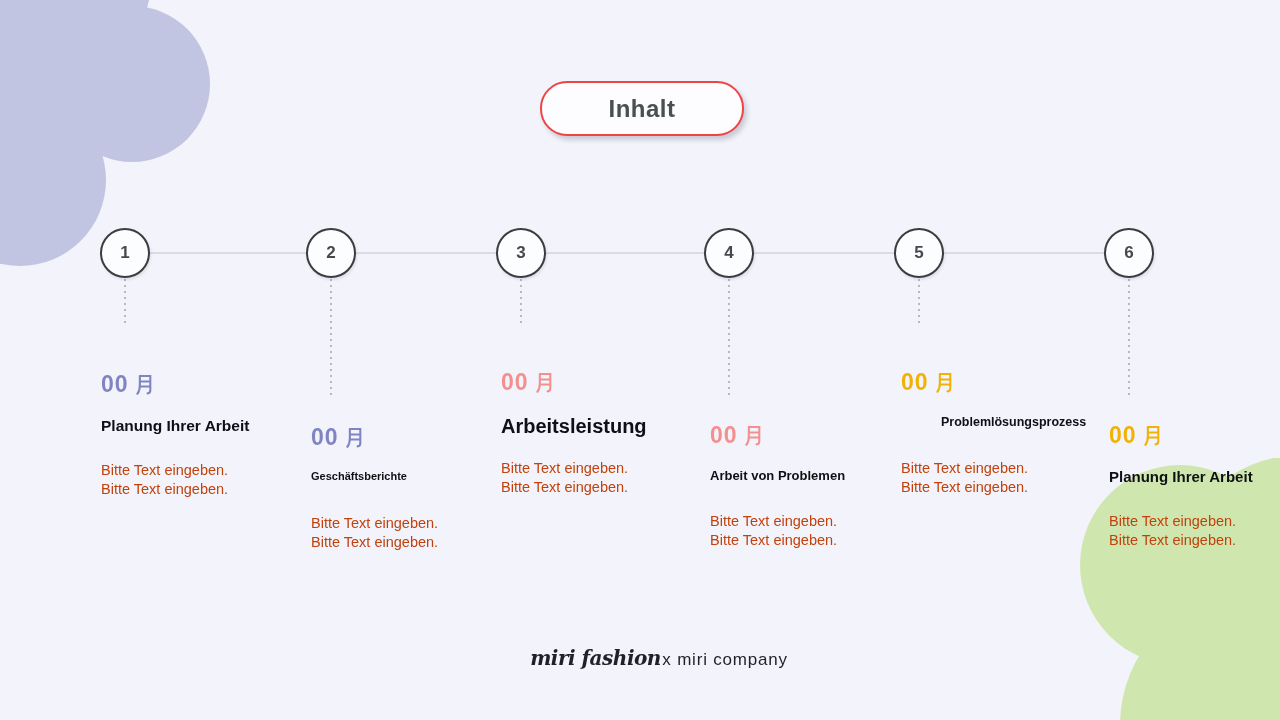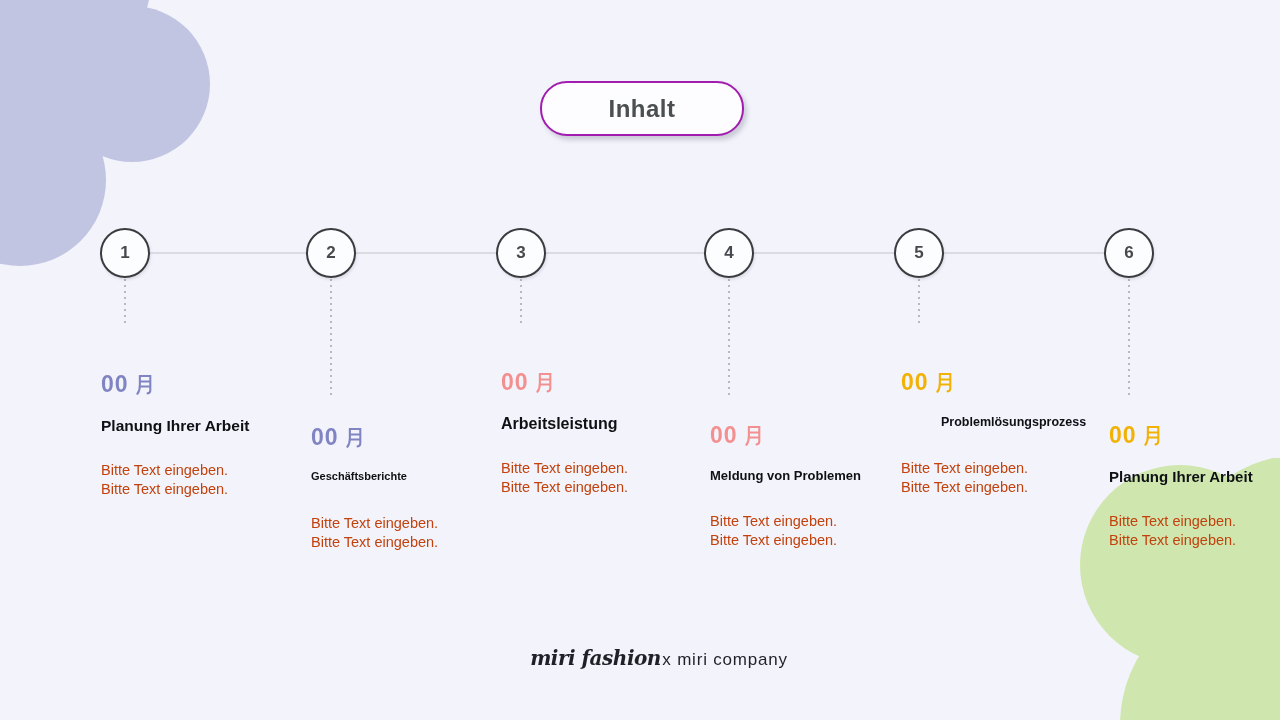--- a/index.html
+++ b/index.html
@@ -9,21 +9,21 @@
     background:#f3f4fb;
   }
   
   .blob{position:absolute;z-index:0;}
   .blob-left{top:0;left:0;}
   .blob-right{left:1068px;top:458px;}
 
   
   .title-pill{
     position:absolute;z-index:3;left:540px;top:81px;width:200px;height:51px;
-    background:#fdfdff;border:2px solid #a21caf;border-radius:27px;
+    background:#fdfdff;border:2px solid #ef4444;border-radius:27px;
     display:flex;align-items:center;justify-content:center;
     box-shadow:3px 4px 5px rgba(90,95,120,.28);
   }
   .title-pill span{
     font-size:24px;font-weight:bold;color:#4a4f50;letter-spacing:.5px;
   }
 
   
   .h-line{
     position:absolute;z-index:1;left:125px;top:252px;width:1004px;height:2px;
@@ -66,21 +66,21 @@
   .c1 .month,.c2 .month{color:#8084c2;}
   .c3 .month,.c4 .month{color:#f48f90;}
   .c5 .month,.c6 .month{color:#f2b105;}
 
   .heading{
     position:absolute;top:46px;left:0;white-space:nowrap;
     font-weight:bold;color:#0e1014;
   }
   .c1 .heading{font-size:15.5px;}
   .c2 .heading{font-size:11px;}
-  .c3 .heading{font-size:16px;}
+  .c3 .heading{font-size:20px;}
   .c4 .heading{font-size:13px;}
   .c5 .heading{font-size:12.5px;padding-left:40px;}
   .c6 .heading{font-size:15px;}
 
   .body-text{
     position:absolute;top:90px;left:0;
     font-size:14.5px;color:#c2410c;line-height:19px;white-space:nowrap;
   }
 
   
@@ -204,21 +204,21 @@
   <div class="col c4">
     <div class="month">
       <span>00</span>
       <svg class="kanji" width="17" height="23" viewBox="0 0 22 28">
         <path d="M5 3 H18.5 V21.5 Q18.5 25.5 15 25.5" fill="none" stroke="currentColor" stroke-width="2.7" stroke-linecap="round"></path>
         <path d="M5 3 V14.5 Q5 22 1.8 26" fill="none" stroke="currentColor" stroke-width="2.7" stroke-linecap="round"></path>
         <path d="M6.2 10 H17.3" stroke="currentColor" stroke-width="2.5" stroke-linecap="round"></path>
         <path d="M6.2 16.5 H17.3" stroke="currentColor" stroke-width="2.5" stroke-linecap="round"></path>
       </svg>
     </div>
-    <div class="heading">Meldung von Problemen</div>
+    <div class="heading">Arbeit von Problemen</div>
     <div class="body-text">
       <div>Bitte Text eingeben.</div>
       <div>Bitte Text eingeben.</div>
     </div>
   </div>
 
   <div class="col c5">
     <div class="month">
       <span>00</span>
       <svg class="kanji" width="17" height="23" viewBox="0 0 22 28">

